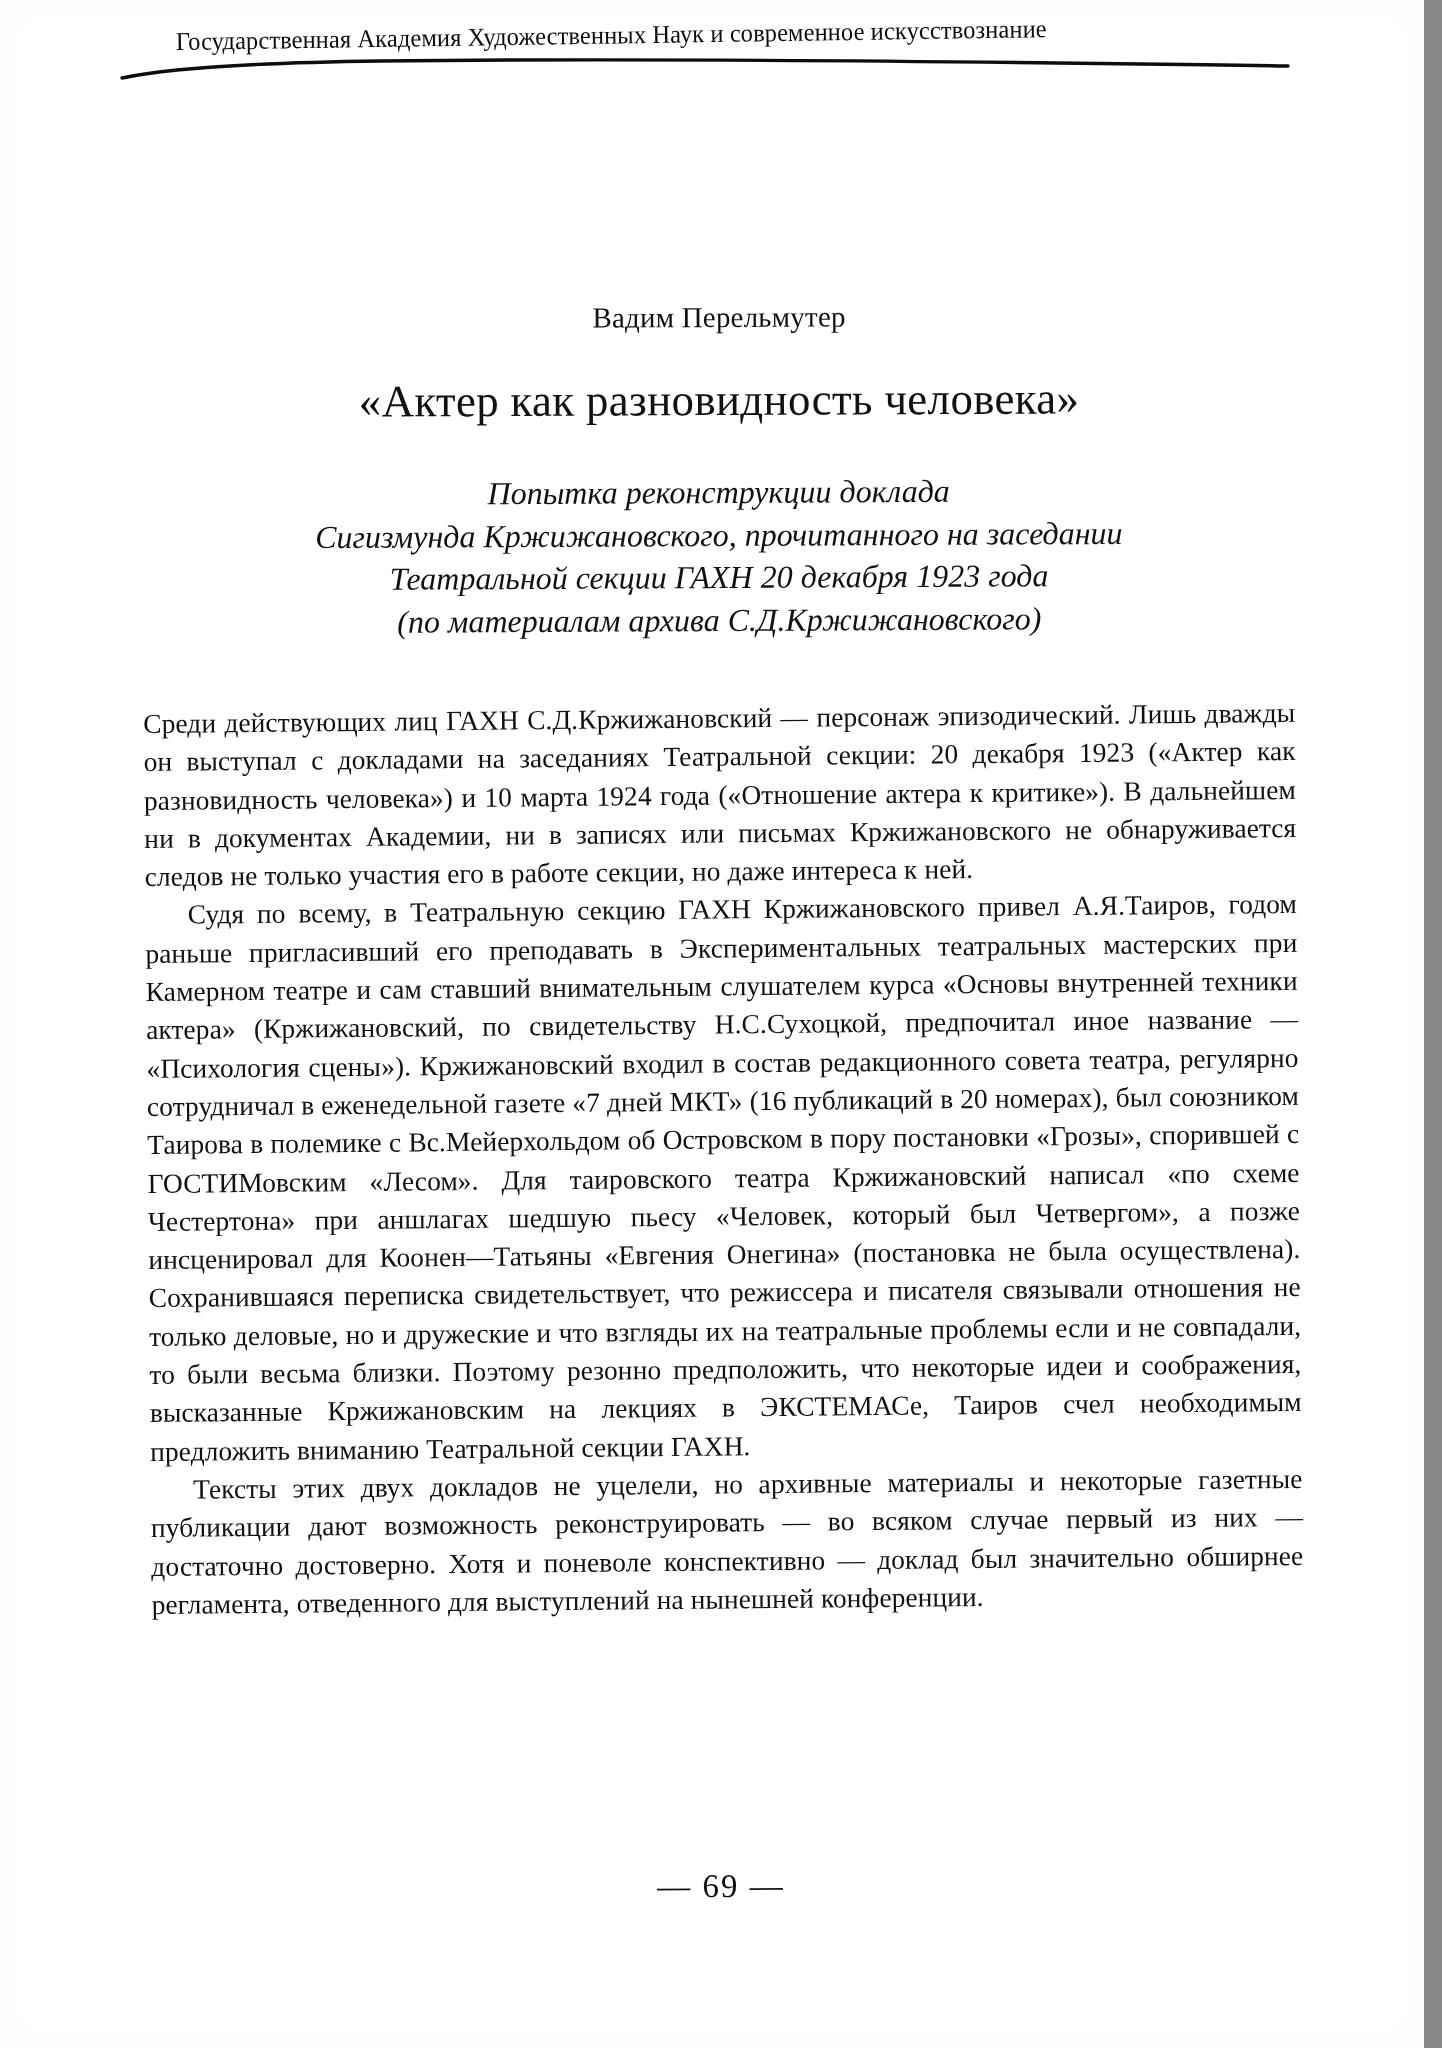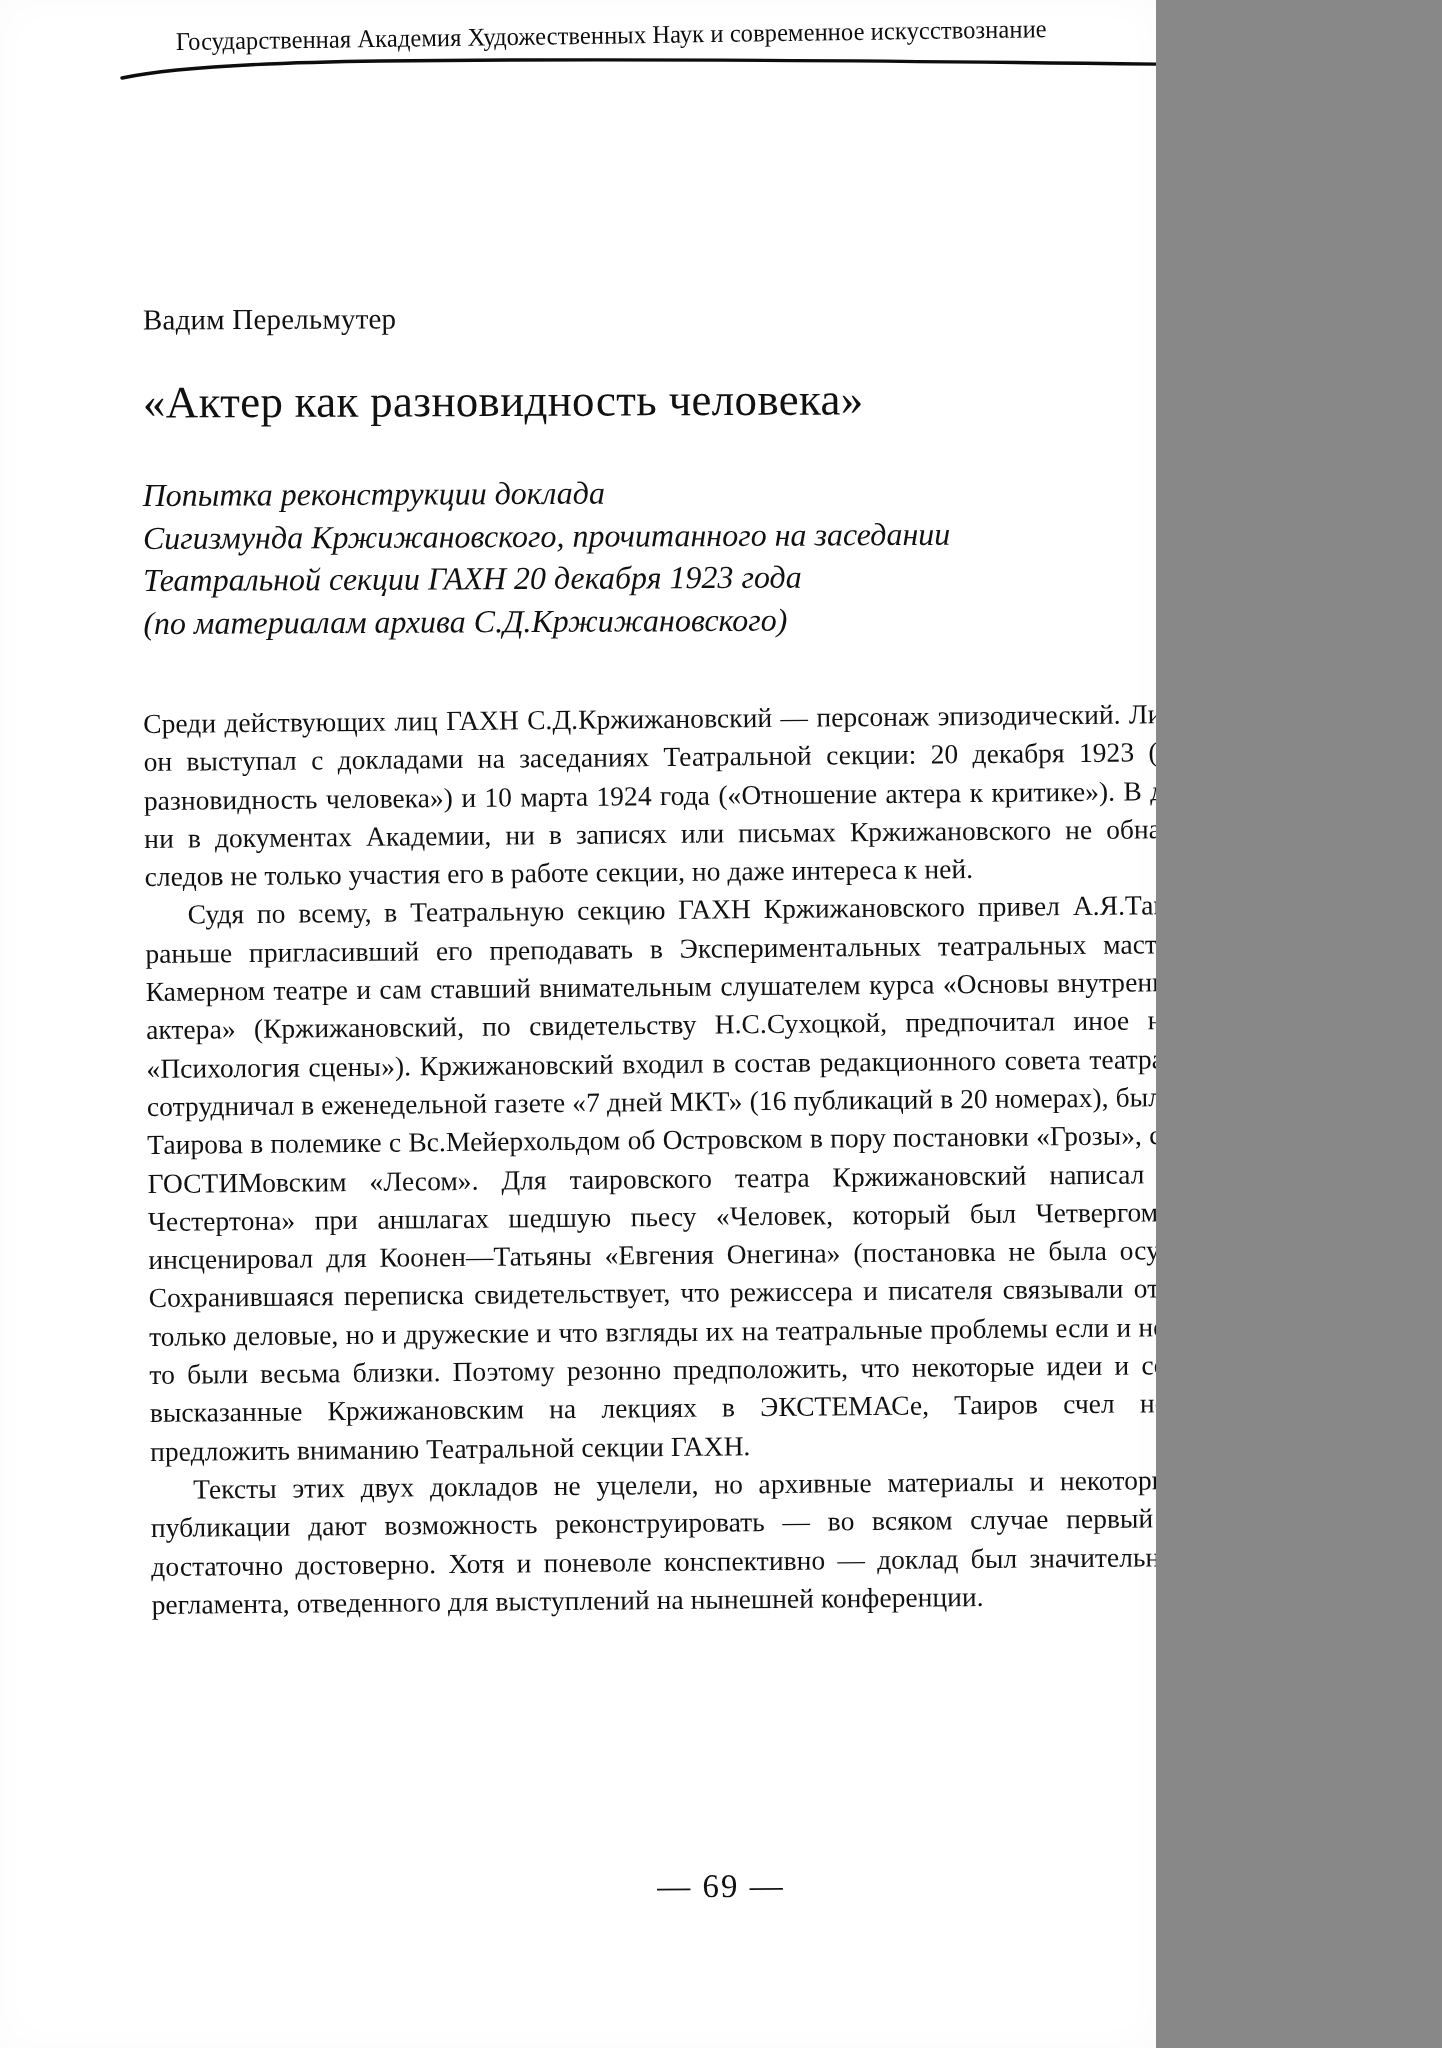--- a/index.html
+++ b/index.html
@@ -3,21 +3,21 @@
 <meta charset="utf-8">
 <title>Scanned page 69</title>
 <style>
   html, body {
     margin: 0;
     padding: 0;
     background: #888;
   }
   .page {
     position: relative;
-    width: 1156px;
+    width: 1424px;
     height: 2048px;
     background: #ffffff;
     overflow: hidden;
     font-family: "Liberation Serif", "DejaVu Serif", serif;
     color: #111111;
   }
 
   
   .runhead-wrap {
     position: absolute;
@@ -53,20 +53,21 @@
     overflow: hidden;
   }
   .runhead-rule svg { display: block; }
 
   
   .titleblock {
     position: absolute;
     left: 143px;
     top: 300px;
     width: 1152px;
+    text-align: center;
   }
   .author {
     font-size: 29px;
     line-height: 1.2;
     letter-spacing: 0.2px;
     margin-bottom: 40px;
     transform: rotate(-0.25deg);
   }
   .main-title {
     font-size: 45px;

